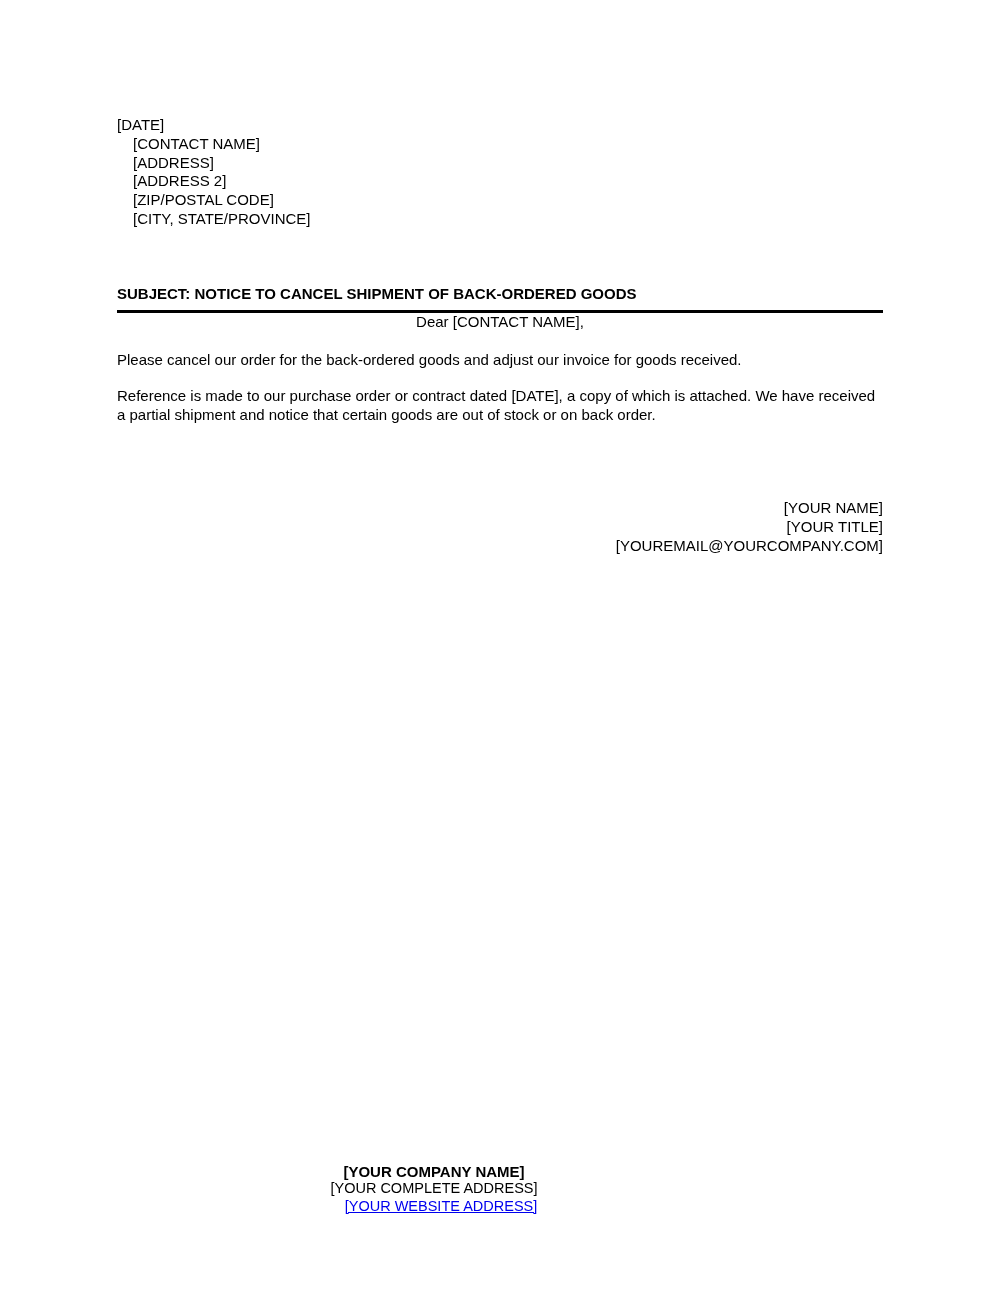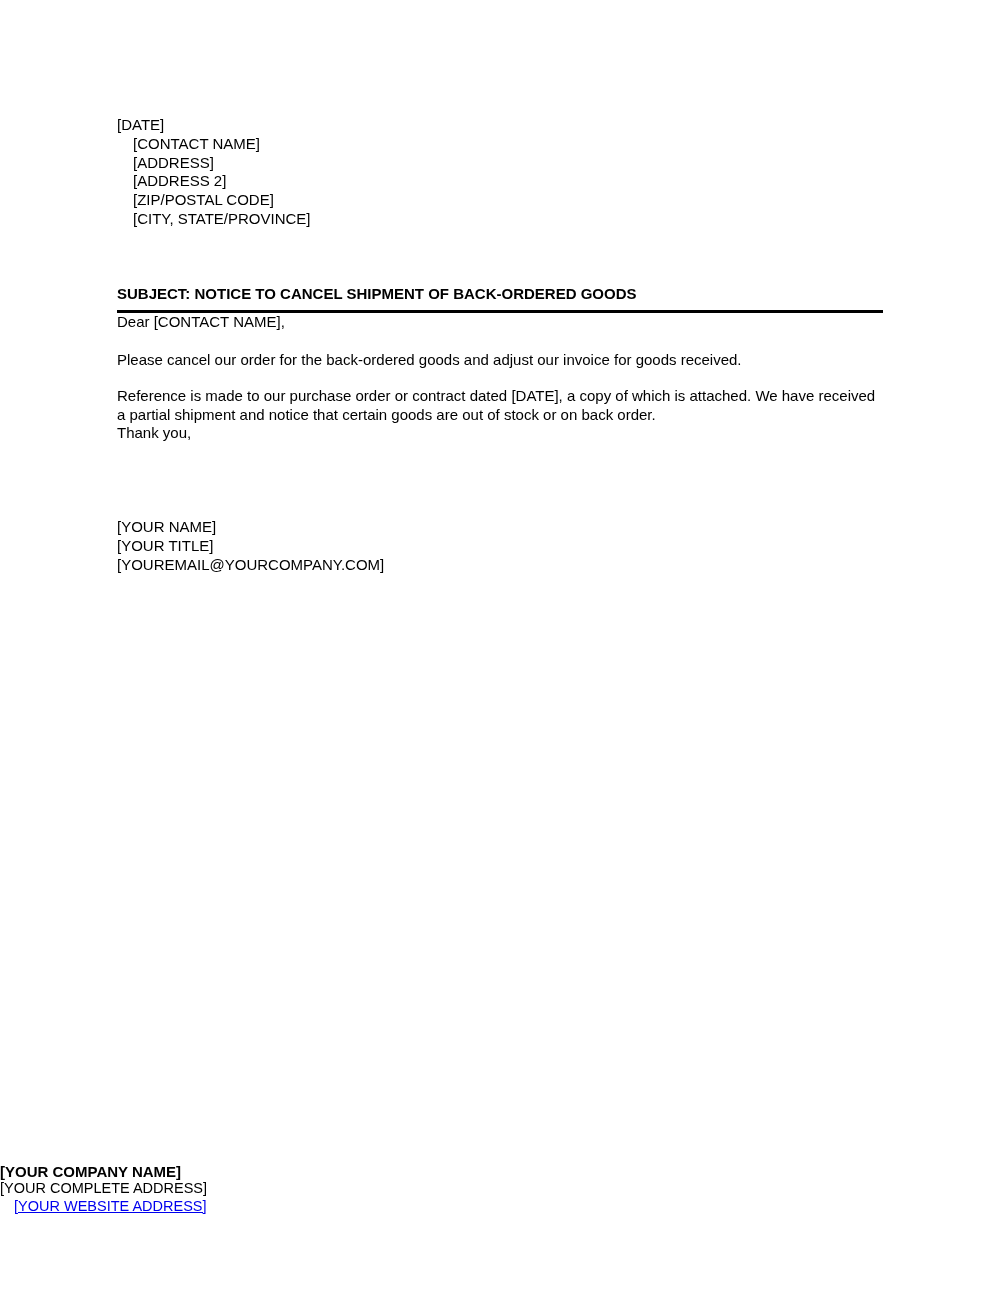--- a/index.html
+++ b/index.html
@@ -36,39 +36,41 @@
   }
   .subject-rule {
     height: 0;
     border: none;
     border-top: 3px solid #000000;
     margin: 7px 0 0 0;
     width: 100%;
   }
   .salutation {
     margin: 28px 0 0 0;
+    text-align: center;
   }
   .para {
     margin: 17px 0 0 0;
   }
   .para-2 {
     margin: 19px 0 0 0;
   }
   .closing {
     margin: 37px 0 0 0;
   }
   .signature-block {
     margin: 75px 0 0 0;
+    text-align: right;
   }
   .footer {
     position: absolute;
     left: 0;
     right: 16px;
     top: 1163px;
-    text-align: left;
+    text-align: center;
     font-size: 14.5px;
     line-height: 17.3px;
   }
   .footer .company-name {
     font-weight: bold;
     font-size: 15px;
   }
   .footer .website-link {
     color: #0000ee;
     text-decoration: underline;
@@ -96,21 +98,20 @@
 
     <div class="subject-line line">SUBJECT: NOTICE TO CANCEL SHIPMENT OF BACK-ORDERED GOODS</div>
     <hr class="subject-rule">
 
     <div class="salutation line">Dear [CONTACT NAME],</div>
 
     <p class="para para-2">Please cancel our order for the back-ordered goods and adjust our invoice for goods received.</p>
 
     <p class="para">Reference is made to our purchase order or contract dated [DATE], a copy of which is attached. We have received a partial shipment and notice that certain goods are out of stock or on back order.</p>
 
-    <div class="closing line">Thank you,</div>
 
     <div class="signature-block">
       <div class="line">[YOUR NAME]</div>
       <div class="line">[YOUR TITLE]</div>
       <div class="line">[YOUREMAIL@YOURCOMPANY.COM]</div>
     </div>
 
   </div>
 
   <div class="footer">

